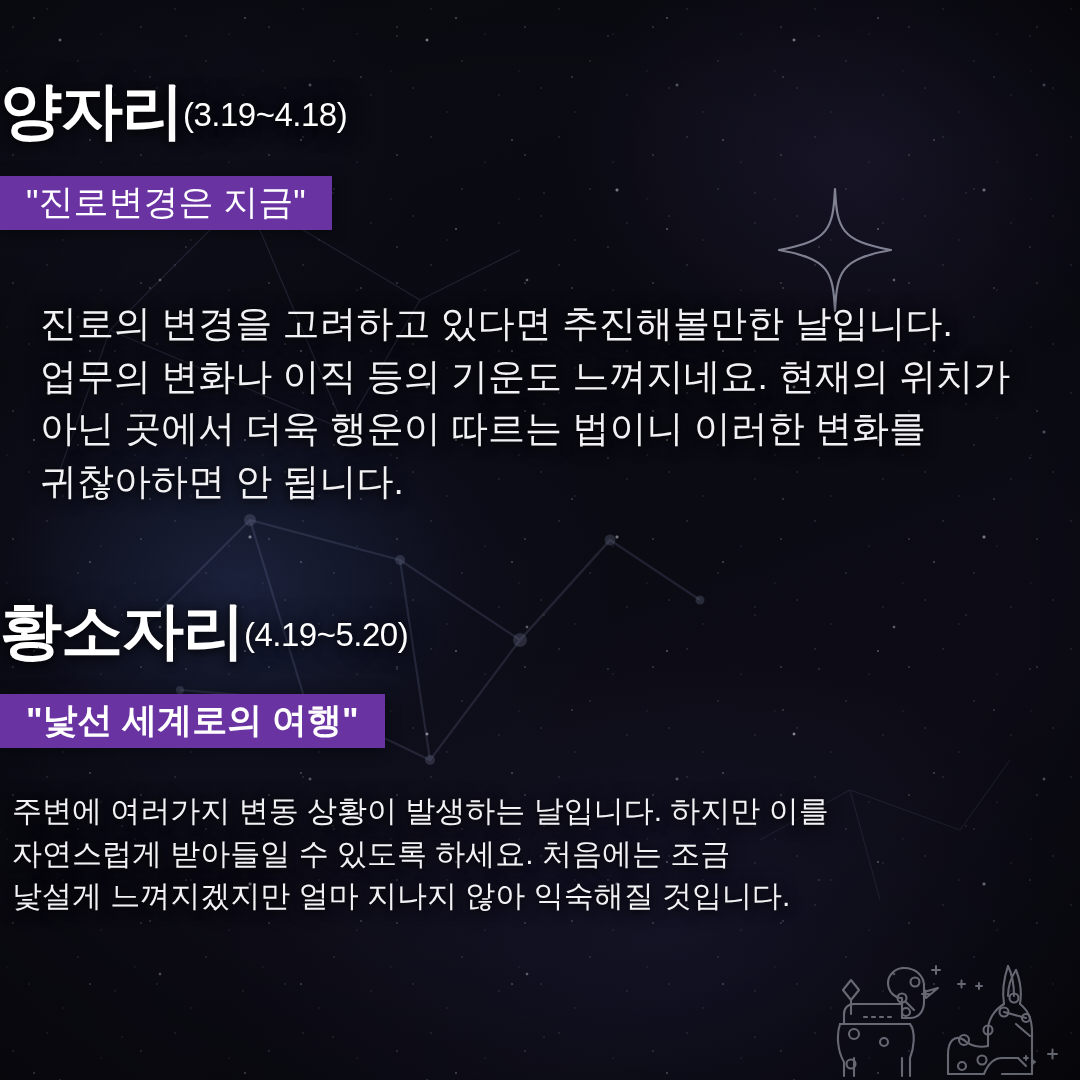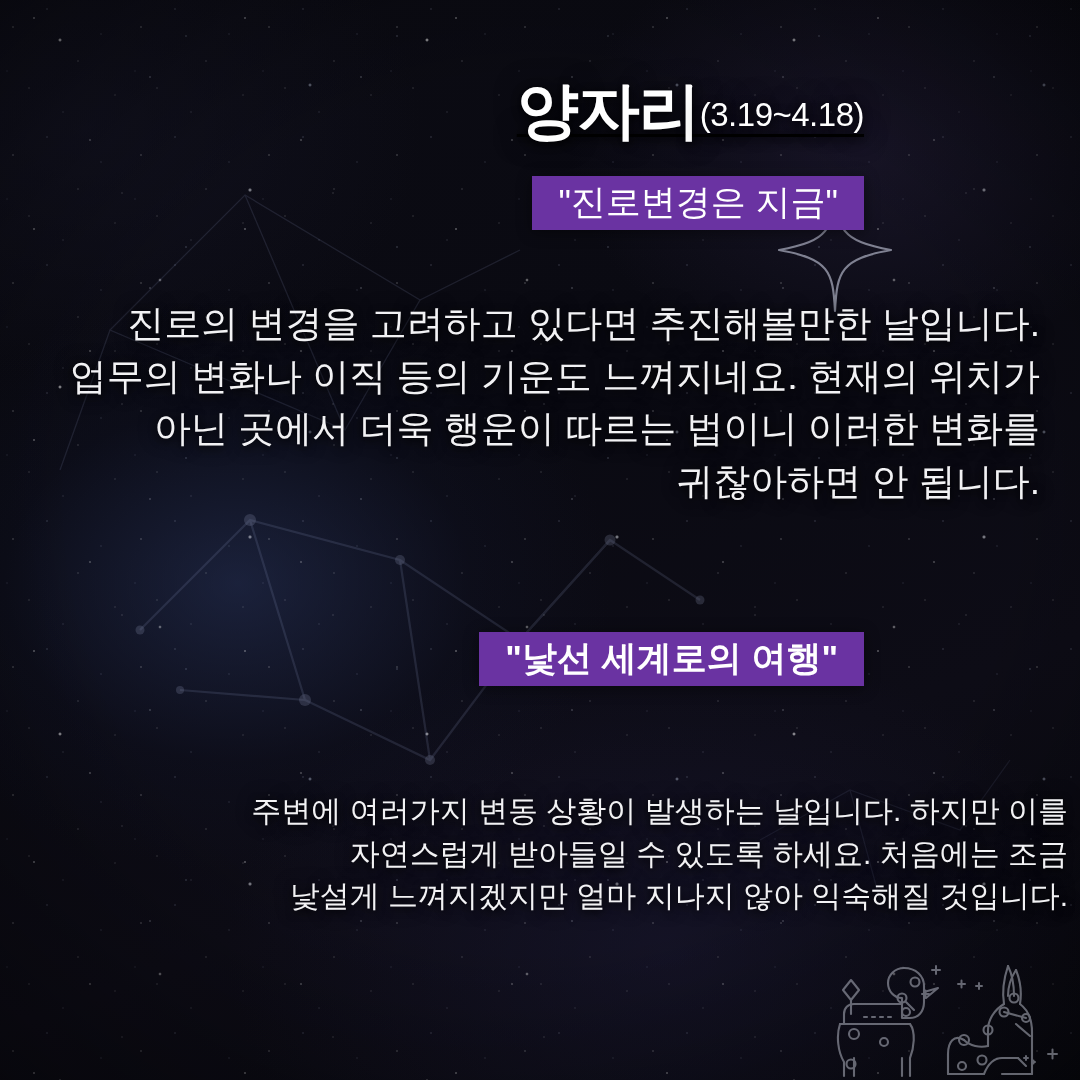--- a/index.html
+++ b/index.html
@@ -60,21 +60,21 @@
     background-image:
       radial-gradient(2px 2px at 60px 40px, rgba(255,255,255,0.85), rgba(0,0,0,0)),
       radial-gradient(2.2px 2.2px at 250px 190px, rgba(245,248,255,0.75), rgba(0,0,0,0)),
       radial-gradient(1.8px 1.8px at 160px 280px, rgba(255,255,255,0.62), rgba(0,0,0,0)),
       radial-gradient(2px 2px at 310px 85px, rgba(220,232,255,0.58), rgba(0,0,0,0));
     background-size: 367px 347px;
   }
   #constellations { opacity: 0.5; }
 
   
-  .section { position: absolute; left: 0; width: 864px; text-align: right; text-decoration: underline; }
+  .section { position: absolute; left: 0; width: 864px; text-align: left; }
   #section-aries  { top: 80px; }
   #section-taurus { top: 600px; }
 
   .zodiac-heading {
     margin: 0;
     line-height: 1;
     white-space: nowrap;
     color: #ffffff;
     text-shadow: 0 2px 10px rgba(0,0,0,0.85), 0 0 26px rgba(0,0,0,0.6);
   }
@@ -104,21 +104,20 @@
   #badge-aries  { margin-top: 34px; font-weight: 400; letter-spacing: 0px; }
   #badge-taurus { margin-top: 32px; font-weight: 700; letter-spacing: 0px; }
 
   .body-text {
     margin: 0;
     color: #f2f2f4;
     font-weight: 400;
     line-height: 1.42;
     text-shadow: 0 2px 8px rgba(0,0,0,0.9), 0 0 18px rgba(0,0,0,0.55);
     white-space: pre-line;
-    text-align: right;
   }
   #body-aries {
     position: absolute;
     top: 298px;
     left: 40px;
     width: 1000px;
     font-size: 37px;
   }
   #body-taurus {
     position: absolute;
@@ -205,20 +204,21 @@
     <h1 class="zodiac-heading"><span class="zodiac-name">양자리</span><span class="zodiac-dates">(3.19~4.18)</span></h1>
     <div class="badge" id="badge-aries">"진로변경은 지금"</div>
   </div>
 
   <p class="body-text" id="body-aries">진로의 변경을 고려하고 있다면 추진해볼만한 날입니다.
 업무의 변화나 이직 등의 기운도 느껴지네요. 현재의 위치가
 아닌 곳에서 더욱 행운이 따르는 법이니 이러한 변화를
 귀찮아하면 안 됩니다.</p>
 
   <div class="section" id="section-taurus">
+    <h1 class="zodiac-heading"><span class="zodiac-name">황소자리</span><span class="zodiac-dates">(4.19~5.20)</span></h1>
     <div class="badge" id="badge-taurus">"낯선 세계로의 여행"</div>
   </div>
 
   <p class="body-text" id="body-taurus">주변에 여러가지 변동 상황이 발생하는 날입니다. 하지만 이를
 자연스럽게 받아들일 수 있도록 하세요. 처음에는 조금
 낯설게 느껴지겠지만 얼마 지나지 않아 익숙해질 것입니다.</p>
 
   <svg id="corner-animals" viewBox="0 0 262 118">
     <g fill="none" stroke="#b9bdca" stroke-width="2.1" stroke-linecap="round" stroke-linejoin="round">
 

